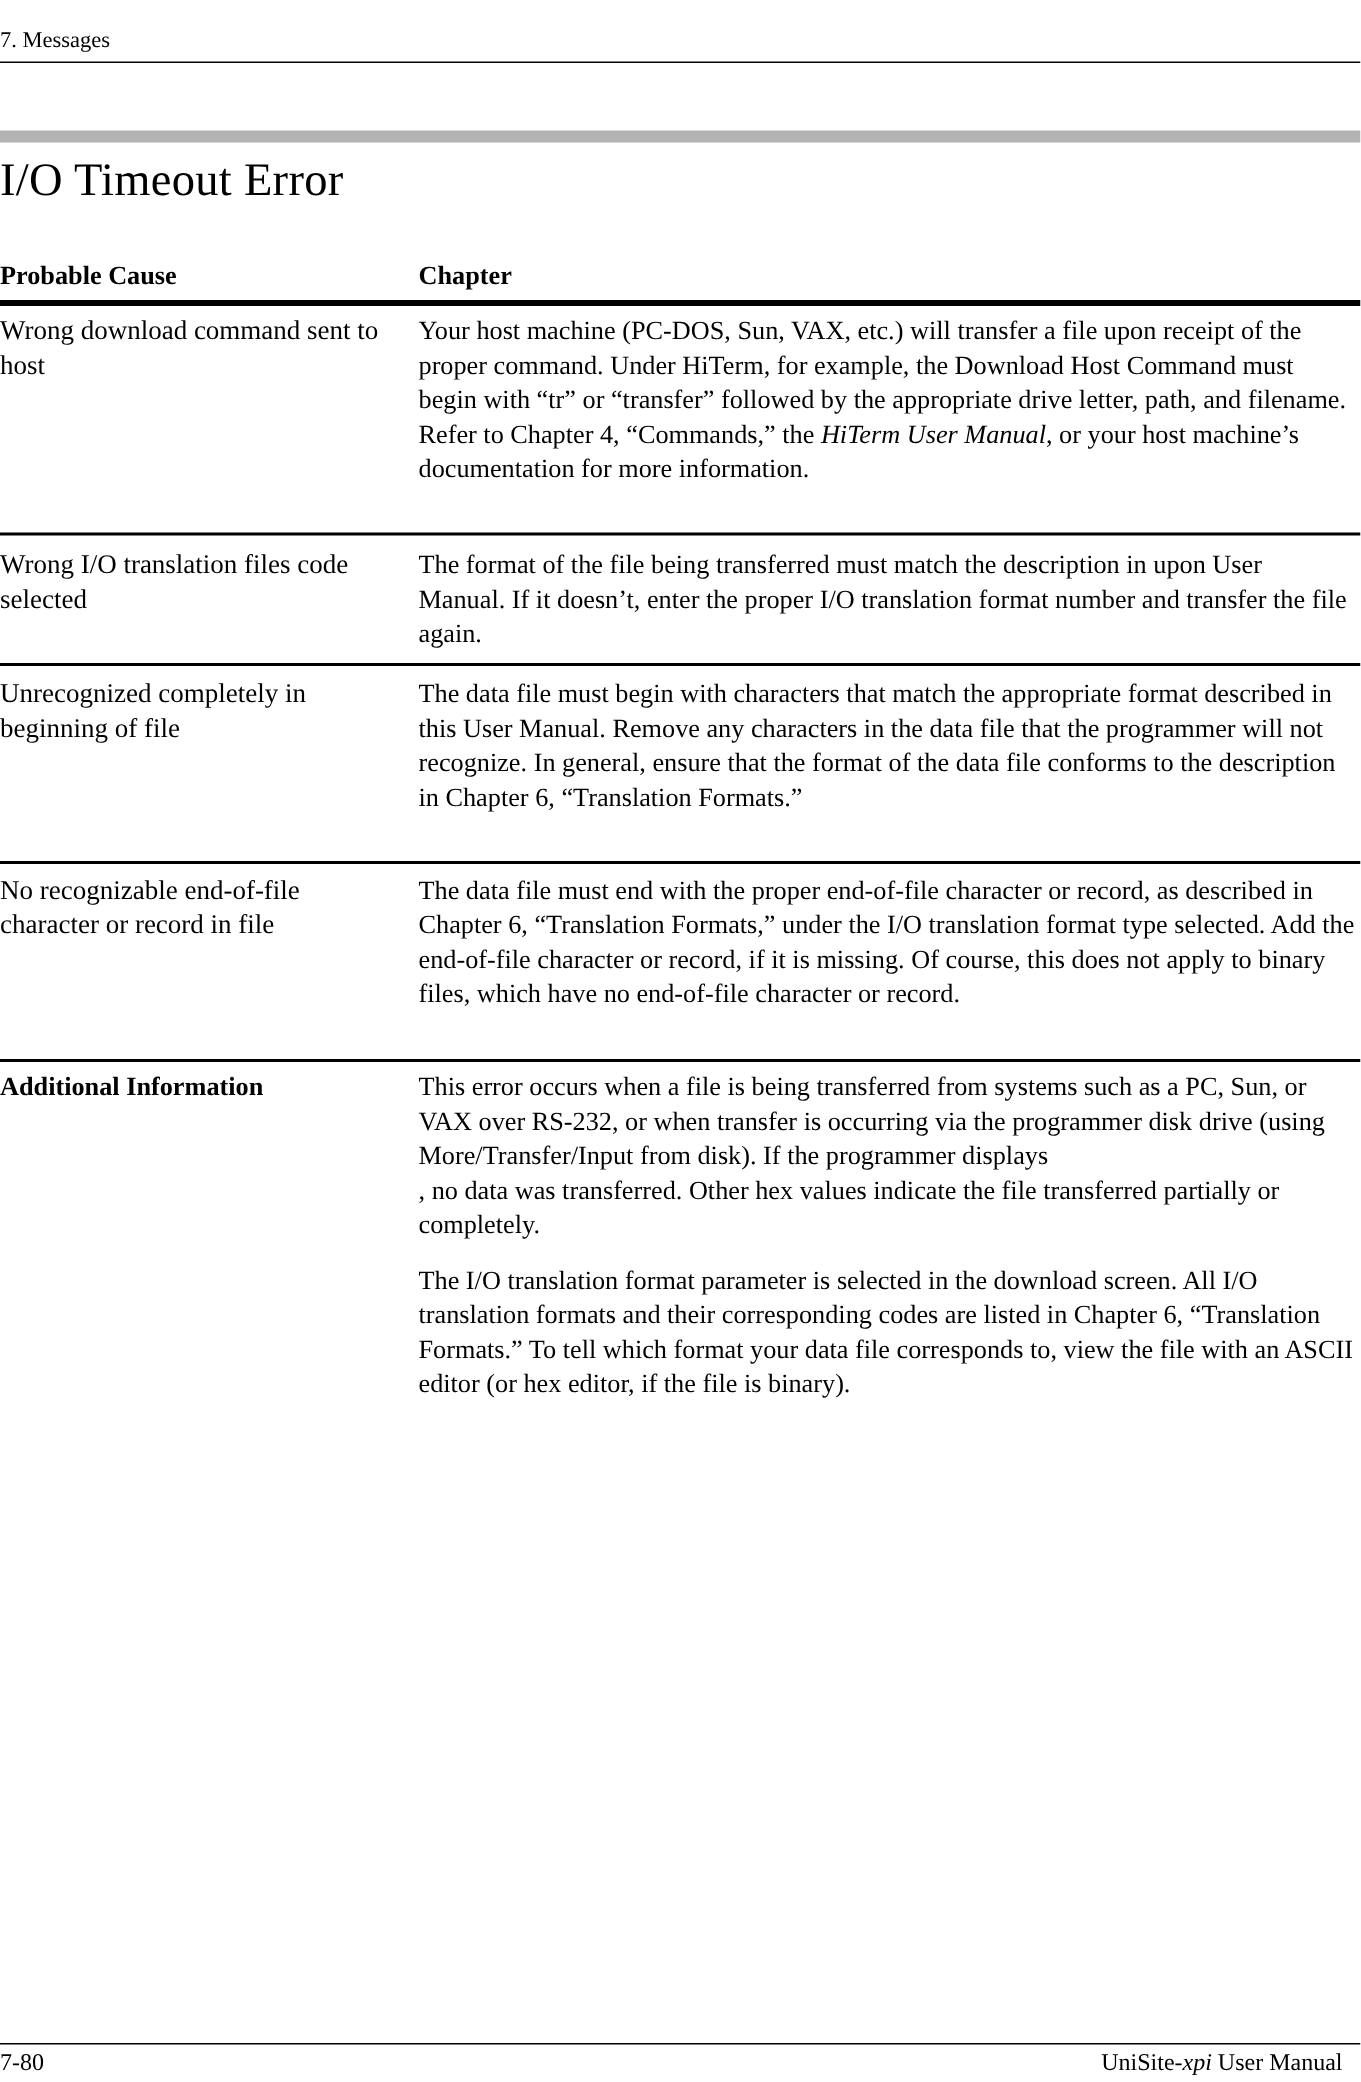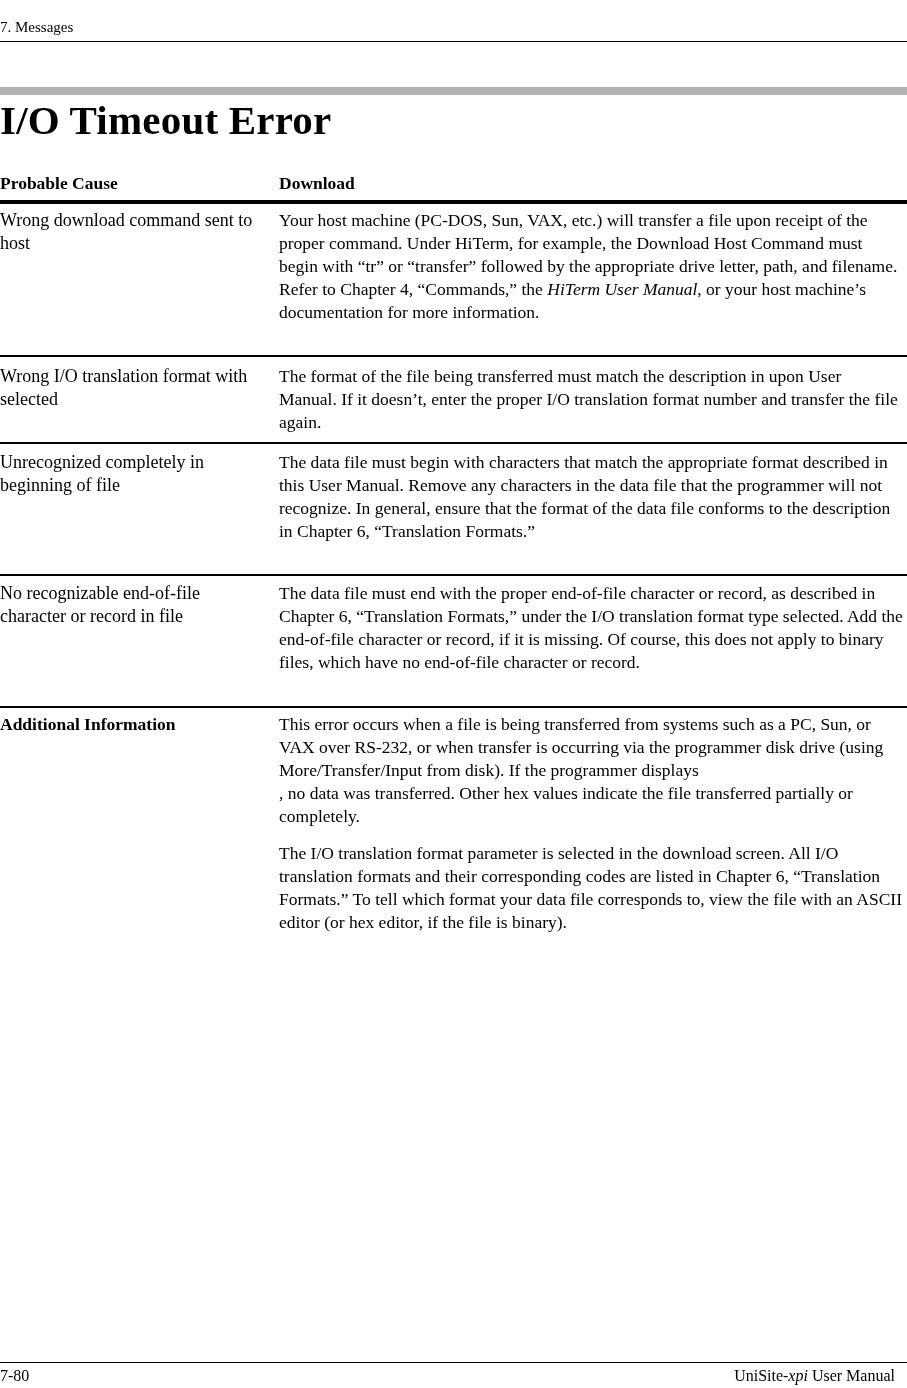--- a/index.html
+++ b/index.html
@@ -33,22 +33,22 @@
       position: absolute;
       left: 0; top: 87px;
       width: 907px;
       height: 8px;
       background: #b3b3b3;
     }
     .page-title {
       position: absolute;
       left: 0; top: 100px;
       margin: 0;
-      font-size: 41px;
-      font-weight: bold;
+      font-size: 31px;
+      font-weight: normal;
       line-height: 40px;
       letter-spacing: 0.2px;
     }
     .col-head {
       position: absolute;
       top: 172px;
       font-size: 17.5px;
       font-weight: bold;
       line-height: 22px;
     }
@@ -133,31 +133,31 @@
 
 <div class="running-head">
   <span>7. Messages</span>
 </div>
 
 <div class="section-bar"></div>
 
 <h1 class="page-title">I/O Timeout Error</h1>
 
 <div class="col-head cause">Probable Cause</div>
-<div class="col-head solution">Download</div>
+<div class="col-head solution">Chapter</div>
 <div class="thick-rule"></div>
 
 <div class="row" style="top:209px;">
   <div class="cause">Wrong download command sent to host</div>
   <div class="solution"><span>Your host machine (PC-DOS, Sun, VAX, etc.) will transfer a file upon receipt of the proper command. Under HiTerm, for example, the Download Host Command must begin with “tr” or “transfer” followed by the appropriate drive letter, path, and filename. Refer to Chapter 4, “Commands,” the </span><em>HiTerm User Manual</em><span>, or your host machine’s documentation for more information.</span></div>
 </div>
 <div class="row-rule" style="top:355px;"></div>
 
 <div class="row" style="top:365px;">
-  <div class="cause">Wrong I/O translation format with selected</div>
+  <div class="cause">Wrong I/O translation files code selected</div>
   <div class="solution">The format of the file being transferred must match the description in upon User Manual. If it doesn’t, enter the proper I/O translation format number and transfer the file again.</div>
 </div>
 <div class="row-rule" style="top:442px;"></div>
 
 <div class="row" style="top:451px;">
   <div class="cause">Unrecognized completely in beginning of file</div>
   <div class="solution">The data file must begin with characters that match the appropriate format described in this User Manual. Remove any characters in the data file that the programmer will not recognize. In general, ensure that the format of the data file conforms to the description in Chapter 6, “Translation Formats.”</div>
 </div>
 <div class="row-rule" style="top:574px;"></div>
 

